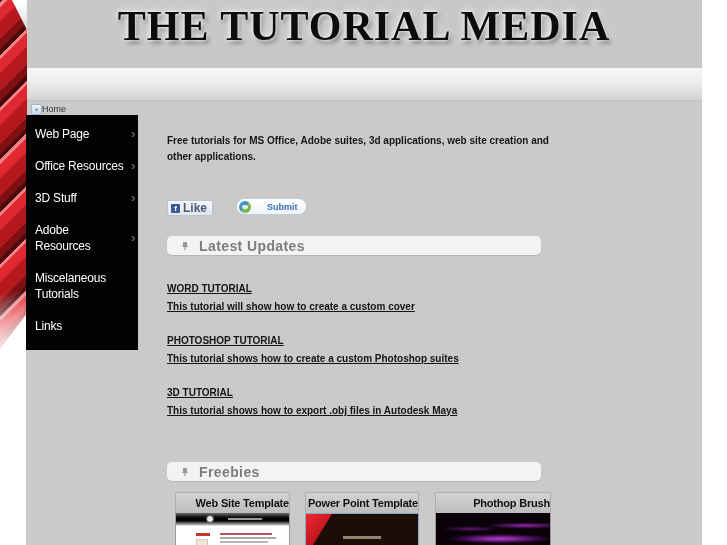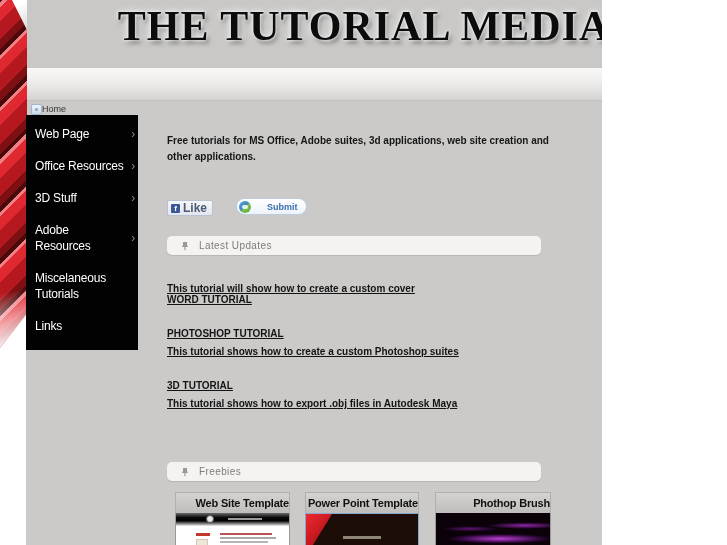--- a/index.html
+++ b/index.html
@@ -1,17 +1,17 @@
 <!DOCTYPE html>
 <html><head>
 <meta charset="utf-8">
 <style>
   html,body{margin:0;padding:0;}
   body{font-family:"Liberation Sans",sans-serif;background:#ffffff;}
-  .viewport{position:relative;width:602px;height:545px;background:#ffffff;overflow:hidden;}
+  .viewport{position:relative;width:727px;height:545px;background:#ffffff;overflow:hidden;}
 
   
   .page-bg{position:absolute;left:26px;top:0;width:676px;height:545px;background:#cbcac8;}
 
   
   .header{position:absolute;left:26px;top:0;width:676px;height:68px;background:#c9c8c6;}
   .site-title{position:absolute;left:0;top:2px;width:100%;text-align:center;
     font-family:"Liberation Serif",serif;font-weight:bold;font-size:42px;letter-spacing:1px;color:#0c0c0c;
     text-shadow:0 0 7px #ffffff,0 0 3px #ffffff,2px 3px 4px rgba(0,0,0,0.55);}
 
@@ -66,21 +66,21 @@
     background:linear-gradient(135deg,#5aa7d8 0%,#4187c0 45%,#7cc14e 55%,#5ea836 100%);
     position:relative;}
   .su-ico::after{content:"";position:absolute;left:3px;top:4px;width:6px;height:4px;border-radius:3px;background:rgba(255,255,255,0.85);}
   .su-label{font-size:9px;font-weight:bold;color:#3a6fae;}
 
   
   .section-bar{position:absolute;left:167px;width:374px;height:19px;background:#f4f3f1;border-radius:5px;
     box-shadow:0 1px 1px rgba(0,0,0,0.1);display:flex;align-items:center;gap:9px;padding-left:13px;box-sizing:border-box;}
   .section-bar.latest{top:236px;}
   .section-bar.freebies-bar{top:462px;}
-  .section-label{font-size:10px;font-weight:normal;color:#7d7c7a;letter-spacing:0.4px;}
+  .section-label{font-size:14px;font-weight:bold;color:#7d7c7a;letter-spacing:0.4px;}
   .pin-ico{width:10px;height:10px;display:block;}
 
   
   .updates{position:absolute;left:167px;top:283px;width:390px;}
   .update-group{margin-bottom:23px;}
   .update-link{display:inline-block;font-size:10px;font-weight:bold;color:#141414;
     text-decoration:underline;margin-bottom:7px;cursor:pointer;}
   .update-link.desc{margin-bottom:0;}
   .update-group .update-link{display:block;}
 
@@ -178,22 +178,22 @@
   <div class="section-bar latest">
     <svg class="pin-ico" viewBox="0 0 10 10">
       <path d="M3 1h4v3l1 2H2l1-2z" fill="#9a9998"></path>
       <rect x="4.4" y="6" width="1.2" height="3.2" fill="#9a9998"></rect>
     </svg>
     <span class="section-label">Latest Updates</span>
   </div>
 
   <div class="updates">
     <div class="update-group">
+      <a class="update-link">WORD TUTORIAL</a>
       <a class="update-link desc">This tutorial will show how to create a custom cover</a>
-      <a class="update-link">WORD TUTORIAL</a>
     </div>
     <div class="update-group">
       <a class="update-link">PHOTOSHOP TUTORIAL</a>
       <a class="update-link desc">This tutorial shows how to create a custom Photoshop suites</a>
     </div>
     <div class="update-group">
       <a class="update-link">3D TUTORIAL</a>
       <a class="update-link desc">This tutorial shows how to export .obj files in Autodesk Maya</a>
     </div>
   </div>

